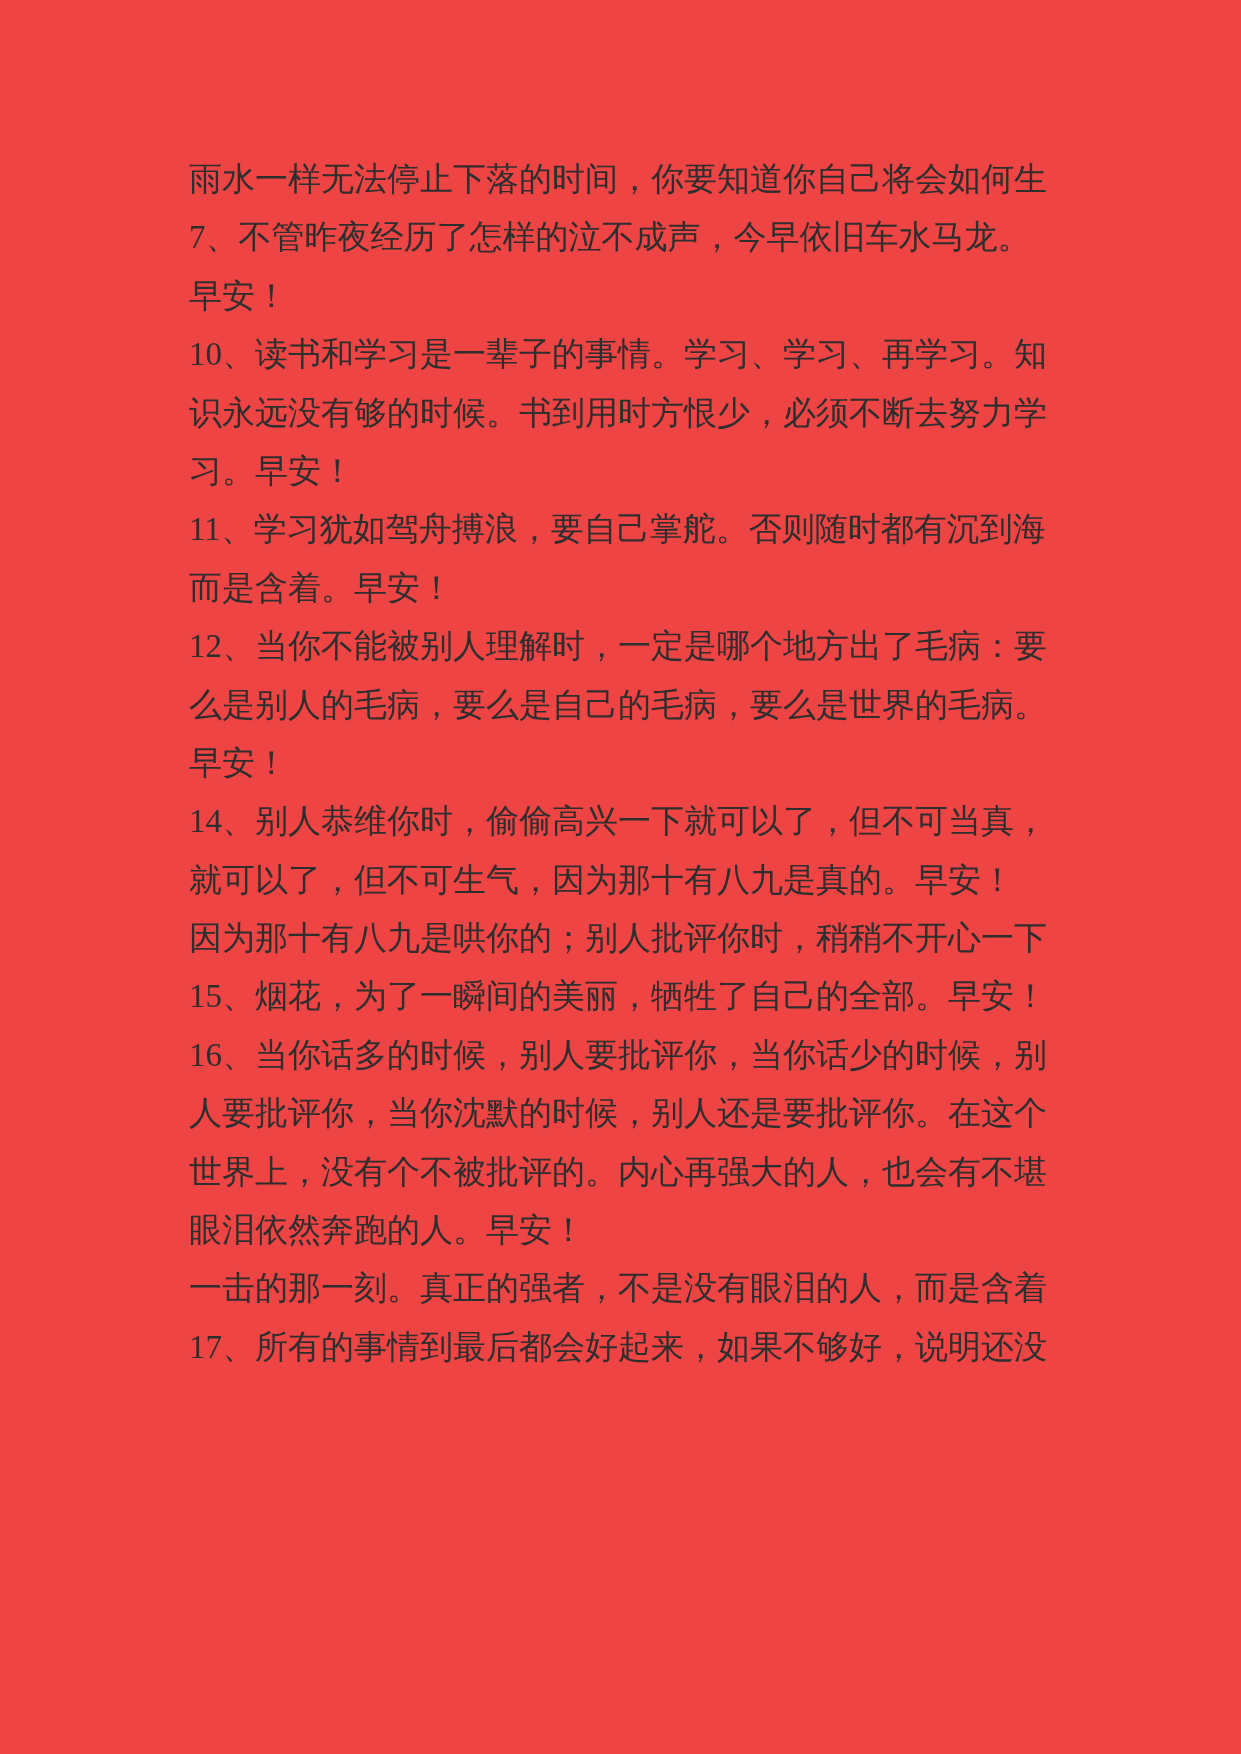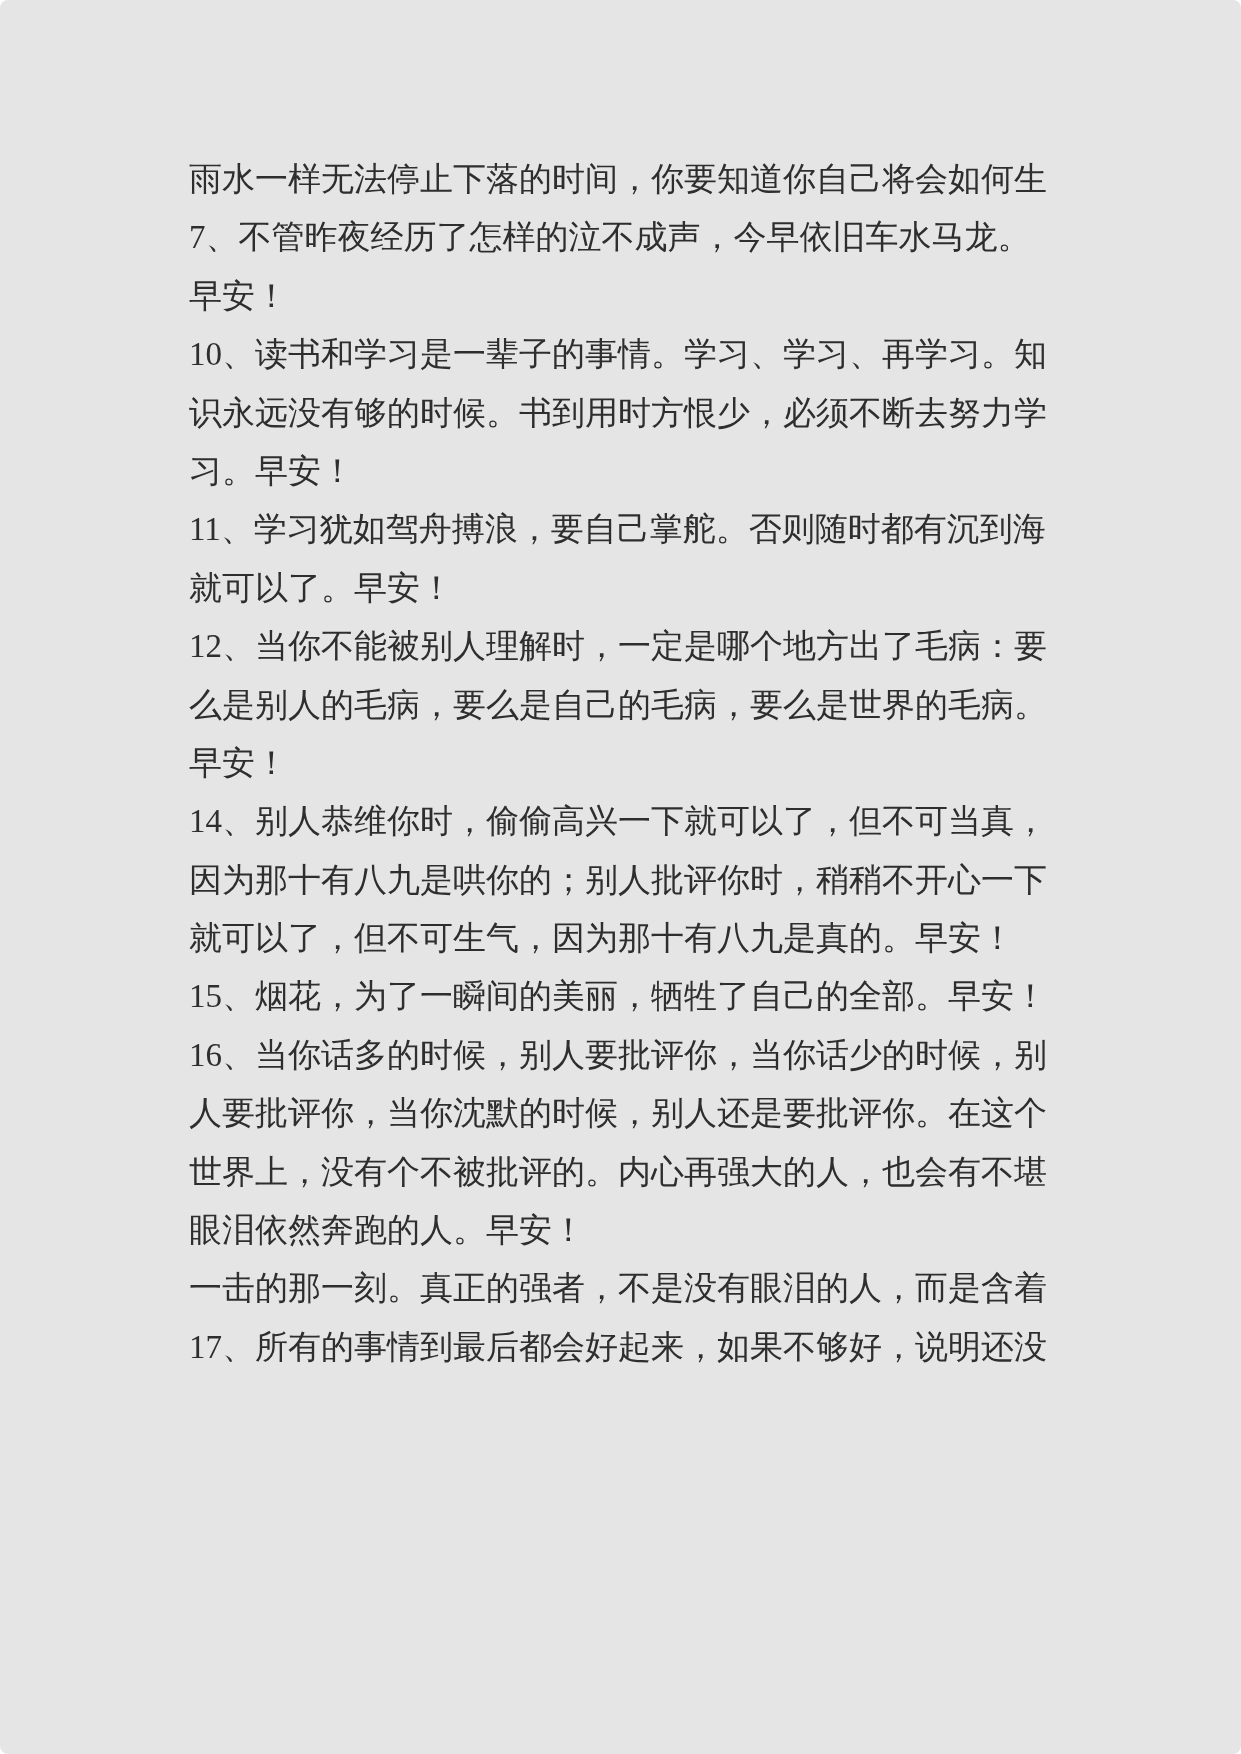--- a/index.html
+++ b/index.html
@@ -29,36 +29,36 @@
     height: 58.4px;
     white-space: nowrap;
     letter-spacing: 0px;
     text-align: left;
     -webkit-font-smoothing: antialiased;
   }
 </style>
 </head>
 <body>
 
-<div class="page" style="background: #e5e5e5; border-radius: 8px;">
+<div class="page" style="background: #ef4444;">
   <div class="content" style="color: rgb(46, 46, 46);">
       <div class="line">雨水一样无法停止下落的时间，你要知道你自己将会如何生</div>
       <div class="line">7、不管昨夜经历了怎样的泣不成声，今早依旧车水马龙。</div>
       <div class="line">早安！</div>
       <div class="line">10、读书和学习是一辈子的事情。学习、学习、再学习。知</div>
       <div class="line">识永远没有够的时候。书到用时方恨少，必须不断去努力学</div>
       <div class="line">习。早安！</div>
       <div class="line">11、学习犹如驾舟搏浪，要自己掌舵。否则随时都有沉到海</div>
-      <div class="line">就可以了。早安！</div>
+      <div class="line">而是含着。早安！</div>
       <div class="line">12、当你不能被别人理解时，一定是哪个地方出了毛病：要</div>
       <div class="line">么是别人的毛病，要么是自己的毛病，要么是世界的毛病。</div>
       <div class="line">早安！</div>
       <div class="line">14、别人恭维你时，偷偷高兴一下就可以了，但不可当真，</div>
+      <div class="line">就可以了，但不可生气，因为那十有八九是真的。早安！</div>
       <div class="line">因为那十有八九是哄你的；别人批评你时，稍稍不开心一下</div>
-      <div class="line">就可以了，但不可生气，因为那十有八九是真的。早安！</div>
       <div class="line">15、烟花，为了一瞬间的美丽，牺牲了自己的全部。早安！</div>
       <div class="line">16、当你话多的时候，别人要批评你，当你话少的时候，别</div>
       <div class="line">人要批评你，当你沈默的时候，别人还是要批评你。在这个</div>
       <div class="line">世界上，没有个不被批评的。内心再强大的人，也会有不堪</div>
       <div class="line">眼泪依然奔跑的人。早安！</div>
       <div class="line">一击的那一刻。真正的强者，不是没有眼泪的人，而是含着</div>
       <div class="line">17、所有的事情到最后都会好起来，如果不够好，说明还没</div>
     </div>
 </div>
 

